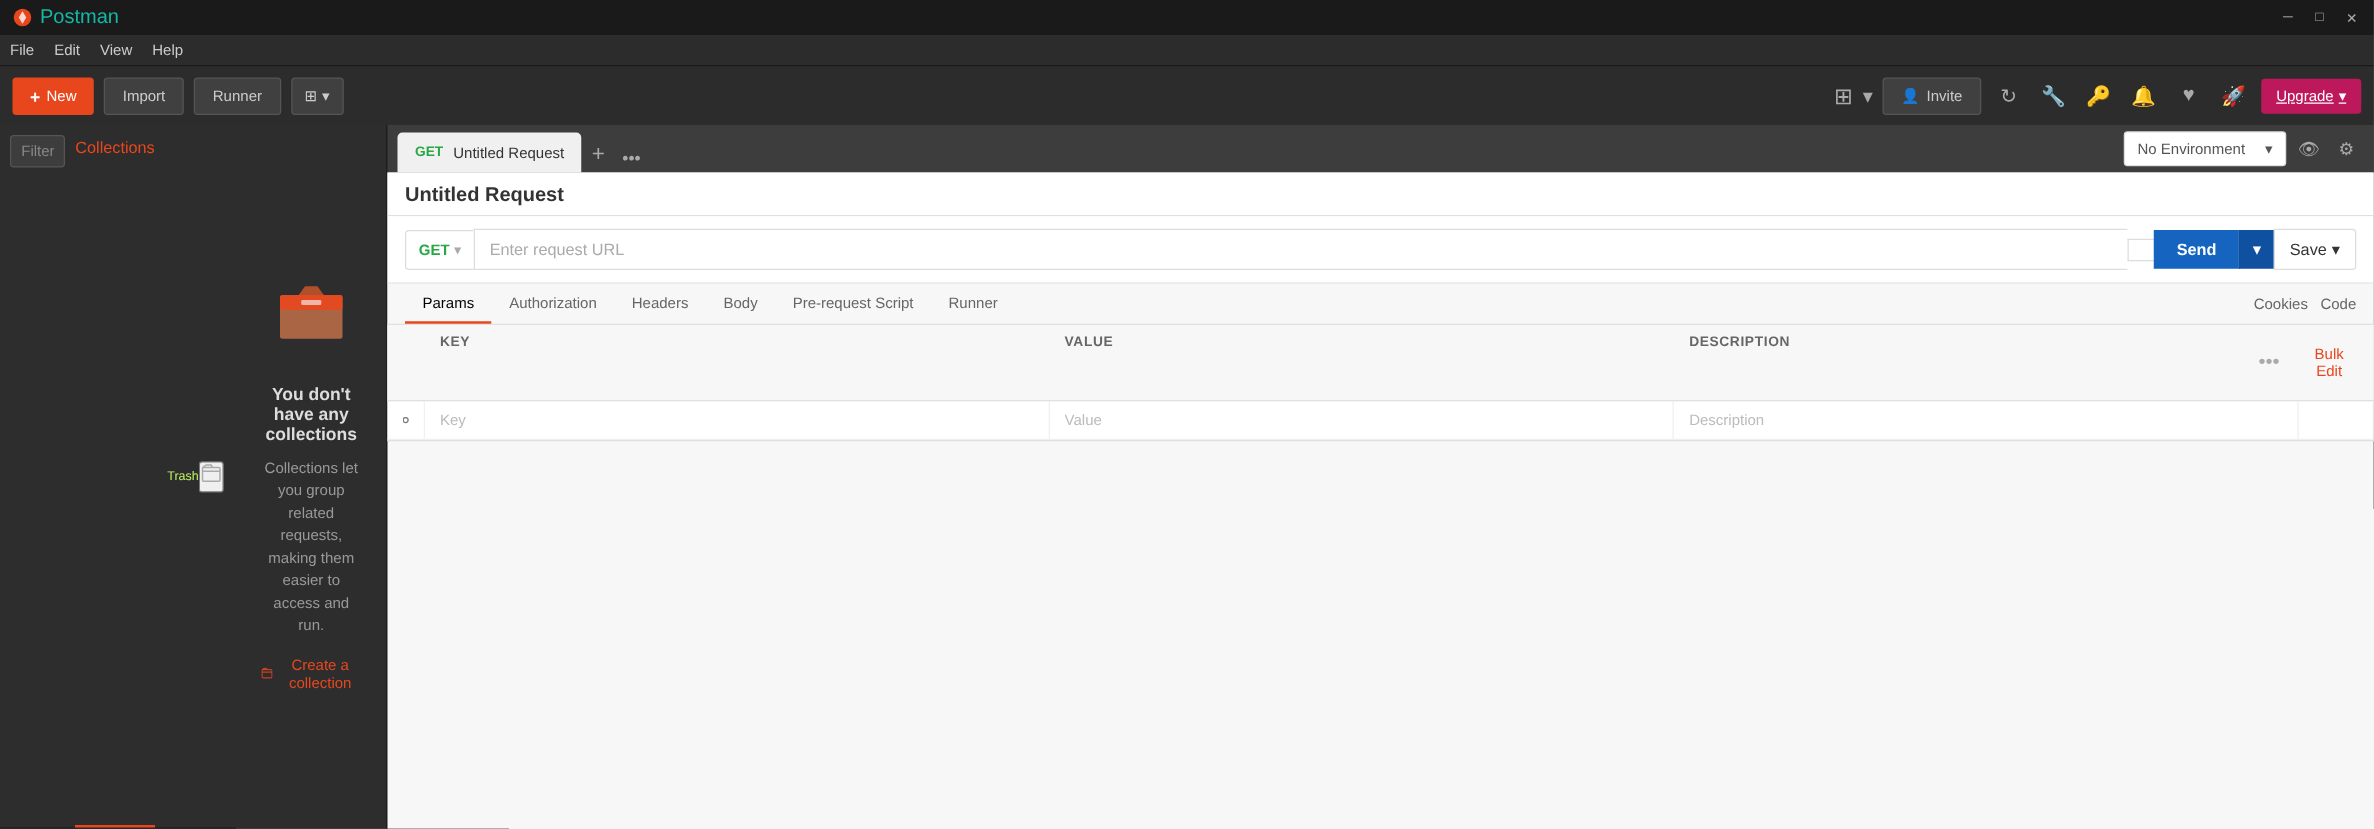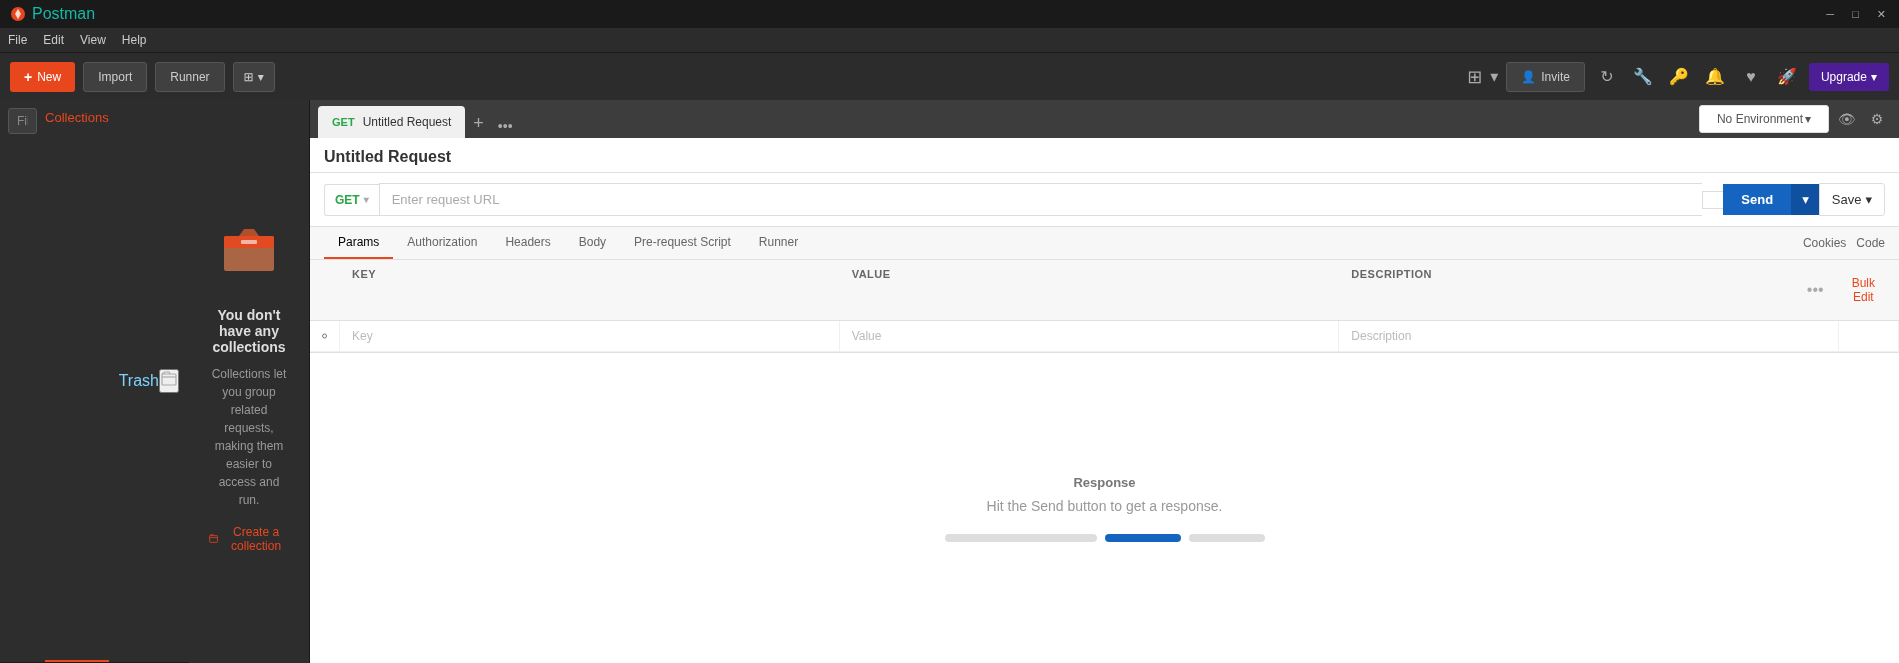--- a/index.html
+++ b/index.html
@@ -107,30 +107,31 @@
       cursor: pointer;
       font-size: 16px;
       width: 28px;
       height: 28px;
       display: flex;
       align-items: center;
       justify-content: center;
       border-radius: 3px;
     }
     .btn-upgrade {
-      background: #4c1d95;
+      background: #be185d;
       color: #fff;
       border: none;
       border-radius: 3px;
       padding: 7px 12px;
       font-size: 12px;
       cursor: pointer;
       display: flex;
       align-items: center;
       gap: 4px;
+      text-decoration: underline;
     }
 
     
     .main-layout {
       display: flex;
       height: calc(663px - 28px - 24px - 48px);
     }
 
     
     .sidebar {
@@ -172,22 +173,22 @@
       border-bottom: 2px solid #e8471e;
     }
     .sidebar-actions {
       display: flex;
       align-items: center;
       justify-content: space-between;
       padding: 6px 10px;
       border-bottom: 1px solid #1a1a1a;
     }
     .sidebar-trash {
-      color: #7dd3fc;
-      font-size: 16px;
+      color: #bef264;
+      font-size: 10px;
       cursor: pointer;
     }
     .sidebar-new-folder {
       color: #aaa;
       cursor: pointer;
       font-size: 16px;
     }
     .sidebar-empty {
       flex: 1;
       display: flex;
@@ -504,21 +505,21 @@
       background: #fff;
       border: 1px solid #ddd;
       border-radius: 3px;
       padding: 4px 10px;
       font-size: 12px;
       color: #555;
       cursor: pointer;
       min-width: 130px;
       display: flex;
       align-items: center;
-      justify-content: center;
+      justify-content: space-between;
       gap: 2px;
       height: 28px;
     }
     .icon-btn-small {
       background: none;
       border: none;
       color: #aaa;
       cursor: pointer;
       font-size: 14px;
       width: 24px;
@@ -737,25 +738,16 @@
           <div class="params-table-cell">
             <input type="text" placeholder="Value" style="">
           </div>
           <div class="params-table-cell">
             <input type="text" placeholder="Description" style="">
           </div>
           <div class="params-table-cell"></div>
         </div>
       </div>
 
-      <div class="response-area">
-        <div class="response-label">Response</div>
-        <div class="response-placeholder-text">Hit the Send button to get a response.</div>
-        <div class="response-bar">
-          <div class="response-bar-gray"></div>
-          <div class="response-bar-blue"></div>
-          <div class="response-bar-lgray"></div>
-        </div>
-      </div>
 
     </div>
   </div>
 </div>
 
 </body></html>

